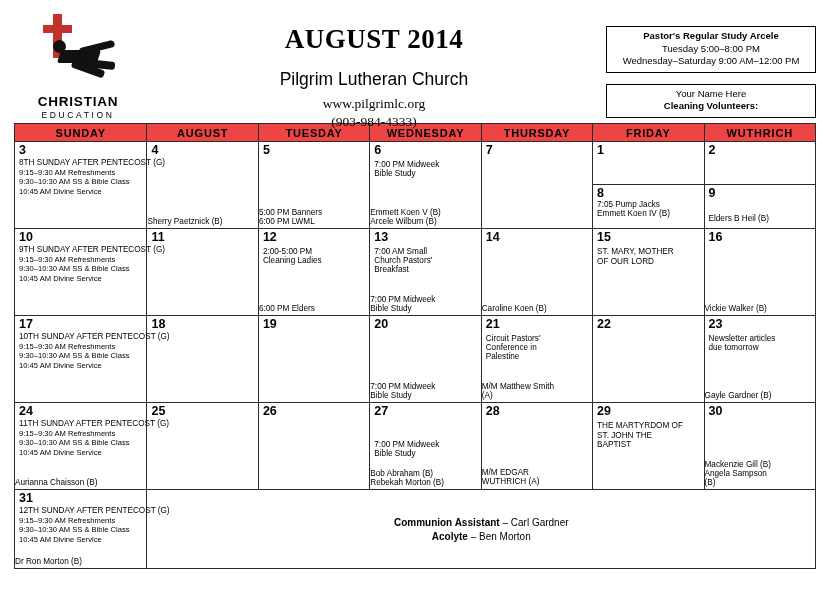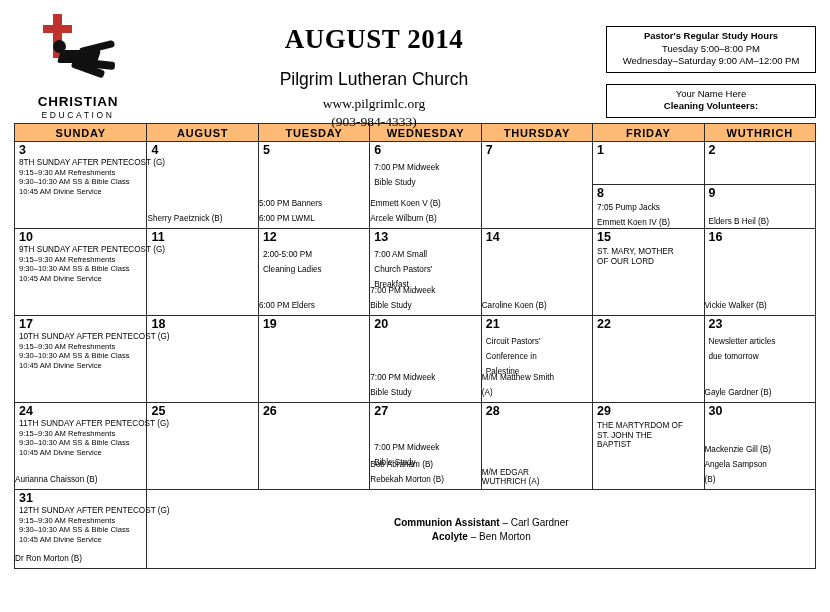--- a/index.html
+++ b/index.html
@@ -181,21 +181,21 @@
     width: 802px;
     table-layout: fixed;
     margin-top: 3px;
   }
   table.cal th, table.cal td {
     border: 1px solid #2b2b2b;
     vertical-align: top;
     padding: 0;
   }
   table.cal th {
-    background: #fdba74;
+    background: #ef4444;
     height: 17px;
     font-size: 11px;
     font-weight: bold;
     letter-spacing: 0.8px;
     text-align: center;
     vertical-align: middle;
   }
   .cell {
     position: relative;
     height: 86px;
@@ -215,21 +215,21 @@
     font-size: 7.6px;
     line-height: 9.6px;
     white-space: nowrap;
   }
   .ln.sc {
     font-variant: small-caps;
     font-size: 8.2px;
   }
   .ev {
     font-size: 8.2px;
-    line-height: 15px;
+    line-height: 9px;
   }
   .ev-group { margin-top: 3px; }
   .bottom {
     position: absolute;
     left: 0;
     right: 3px;
     bottom: 2px;
   }
   .split-cell { padding: 0; }
   .split-top, .split-bot {
@@ -280,21 +280,21 @@
 
     <div class="title-block">
       <div class="cal-title">AUGUST 2014</div>
       <div class="church-name">Pilgrim Lutheran Church</div>
       <div class="church-web">www.pilgrimlc.org</div>
       <div class="church-phone">(903-984-4333)</div>
     </div>
 
     <div class="info-block">
       <div class="info-box">
-        <div class="line bold">Pastor's Regular Study Hours</div>
+        <div class="line bold">Pastor's Regular Study Arcele</div>
         <div class="line">Tuesday 5:00–8:00 PM</div>
         <div class="line">Wednesday–Saturday 9:00 AM–12:00 PM</div>
       </div>
       <div class="info-box">
         <div class="line">Your Name Here</div>
         <div class="line bold">Cleaning Volunteers:</div>
       </div>
     </div>
 
   </div>

